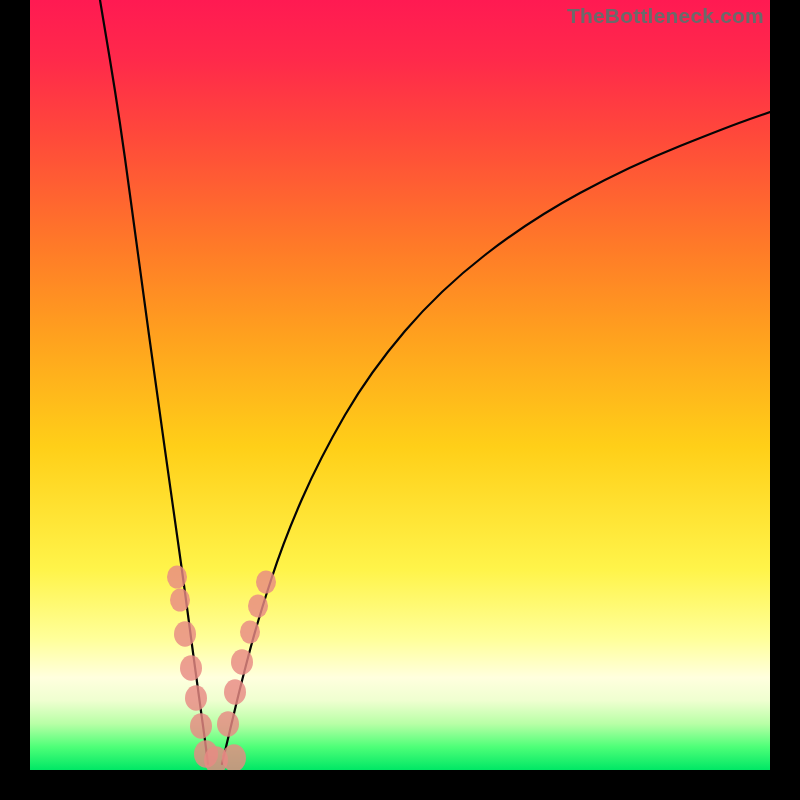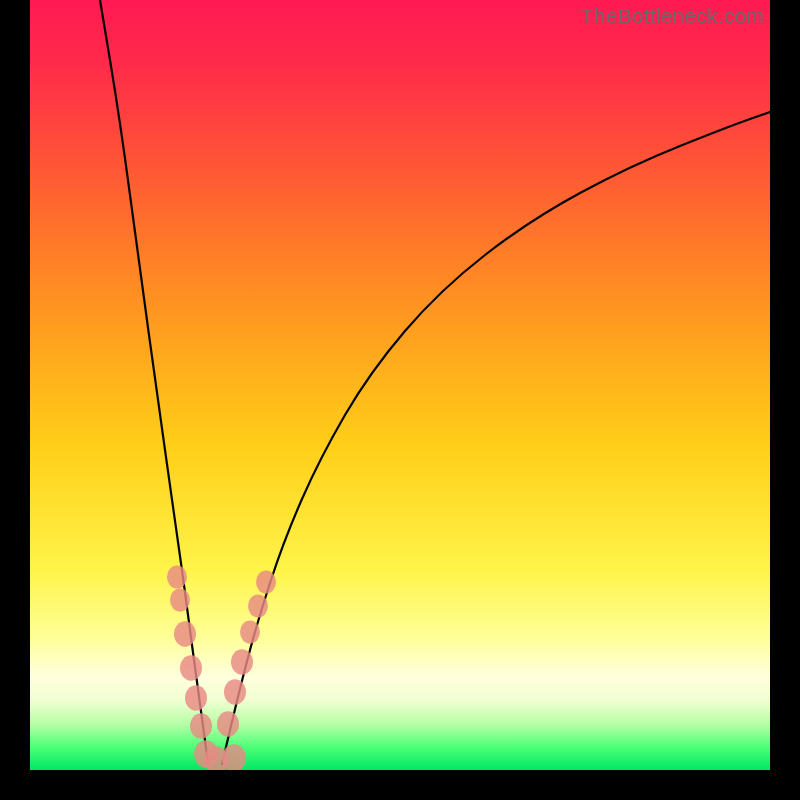--- a/index.html
+++ b/index.html
@@ -41,21 +41,21 @@
       #4eff78 97%,
       #00e765 100%
     );
   }
   .watermark {
     position: absolute;
     top: 4px;
     right: 36px;
     color: #6a6a6a;
     font-size: 21px;
-    font-weight: 400;
+    font-weight: 700;
     letter-spacing: 0.2px;
     z-index: 5;
   }
   svg.curves {
     position: absolute;
     left: 0;
     top: 0;
     width: 100%;
     height: 100%;
   }

